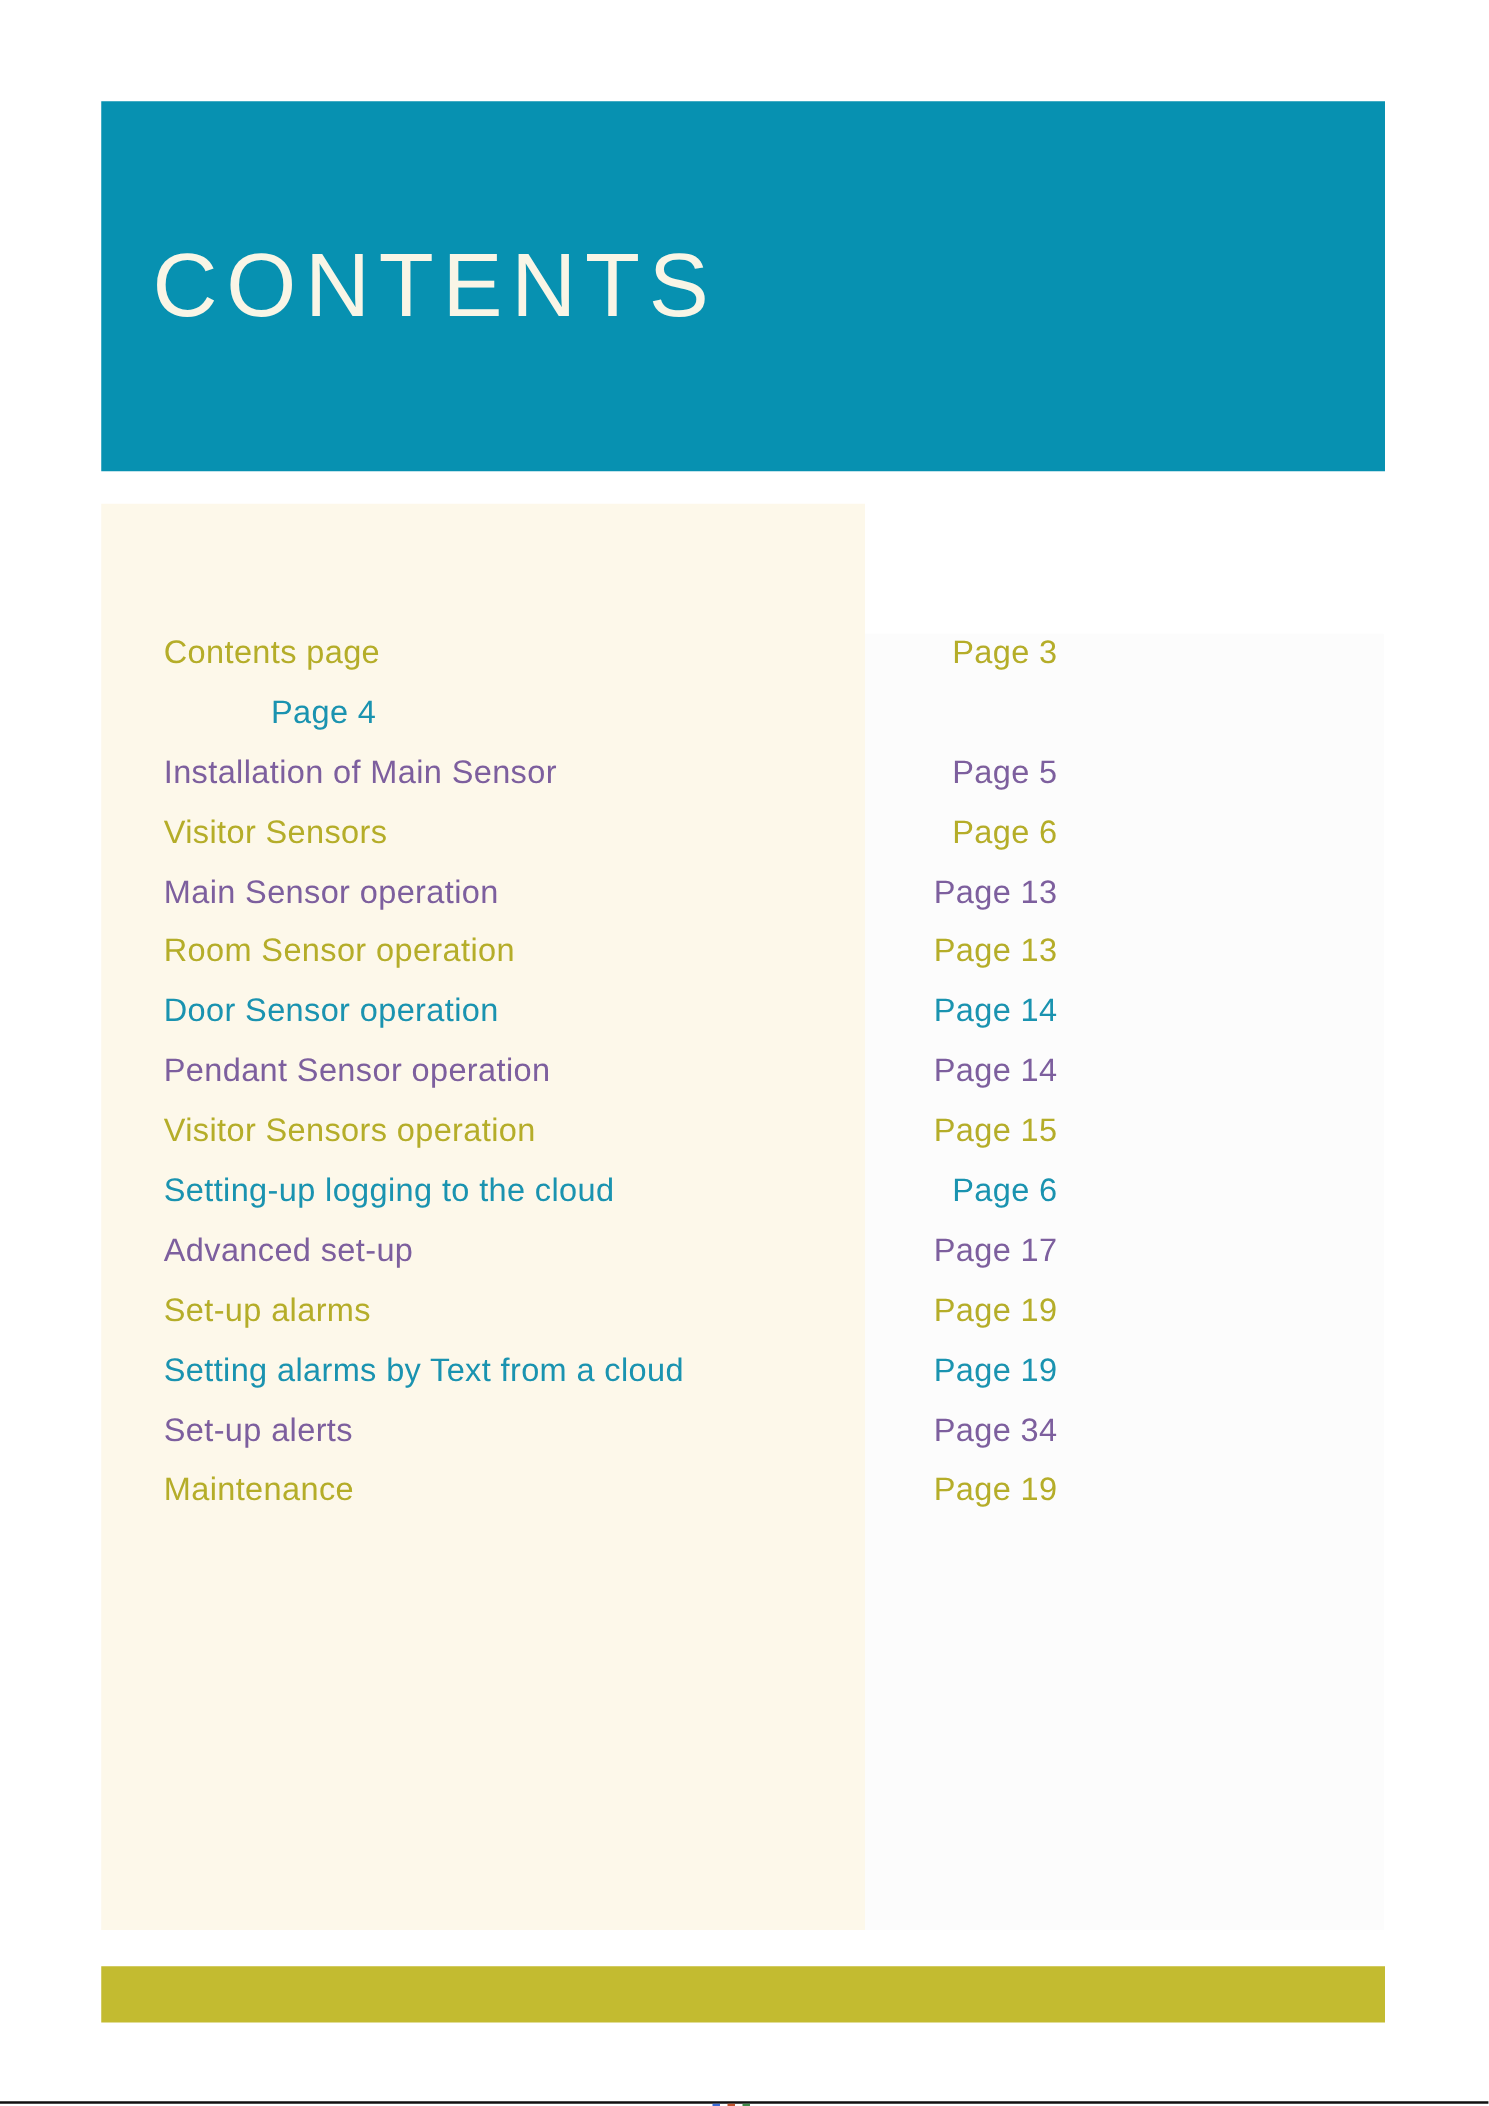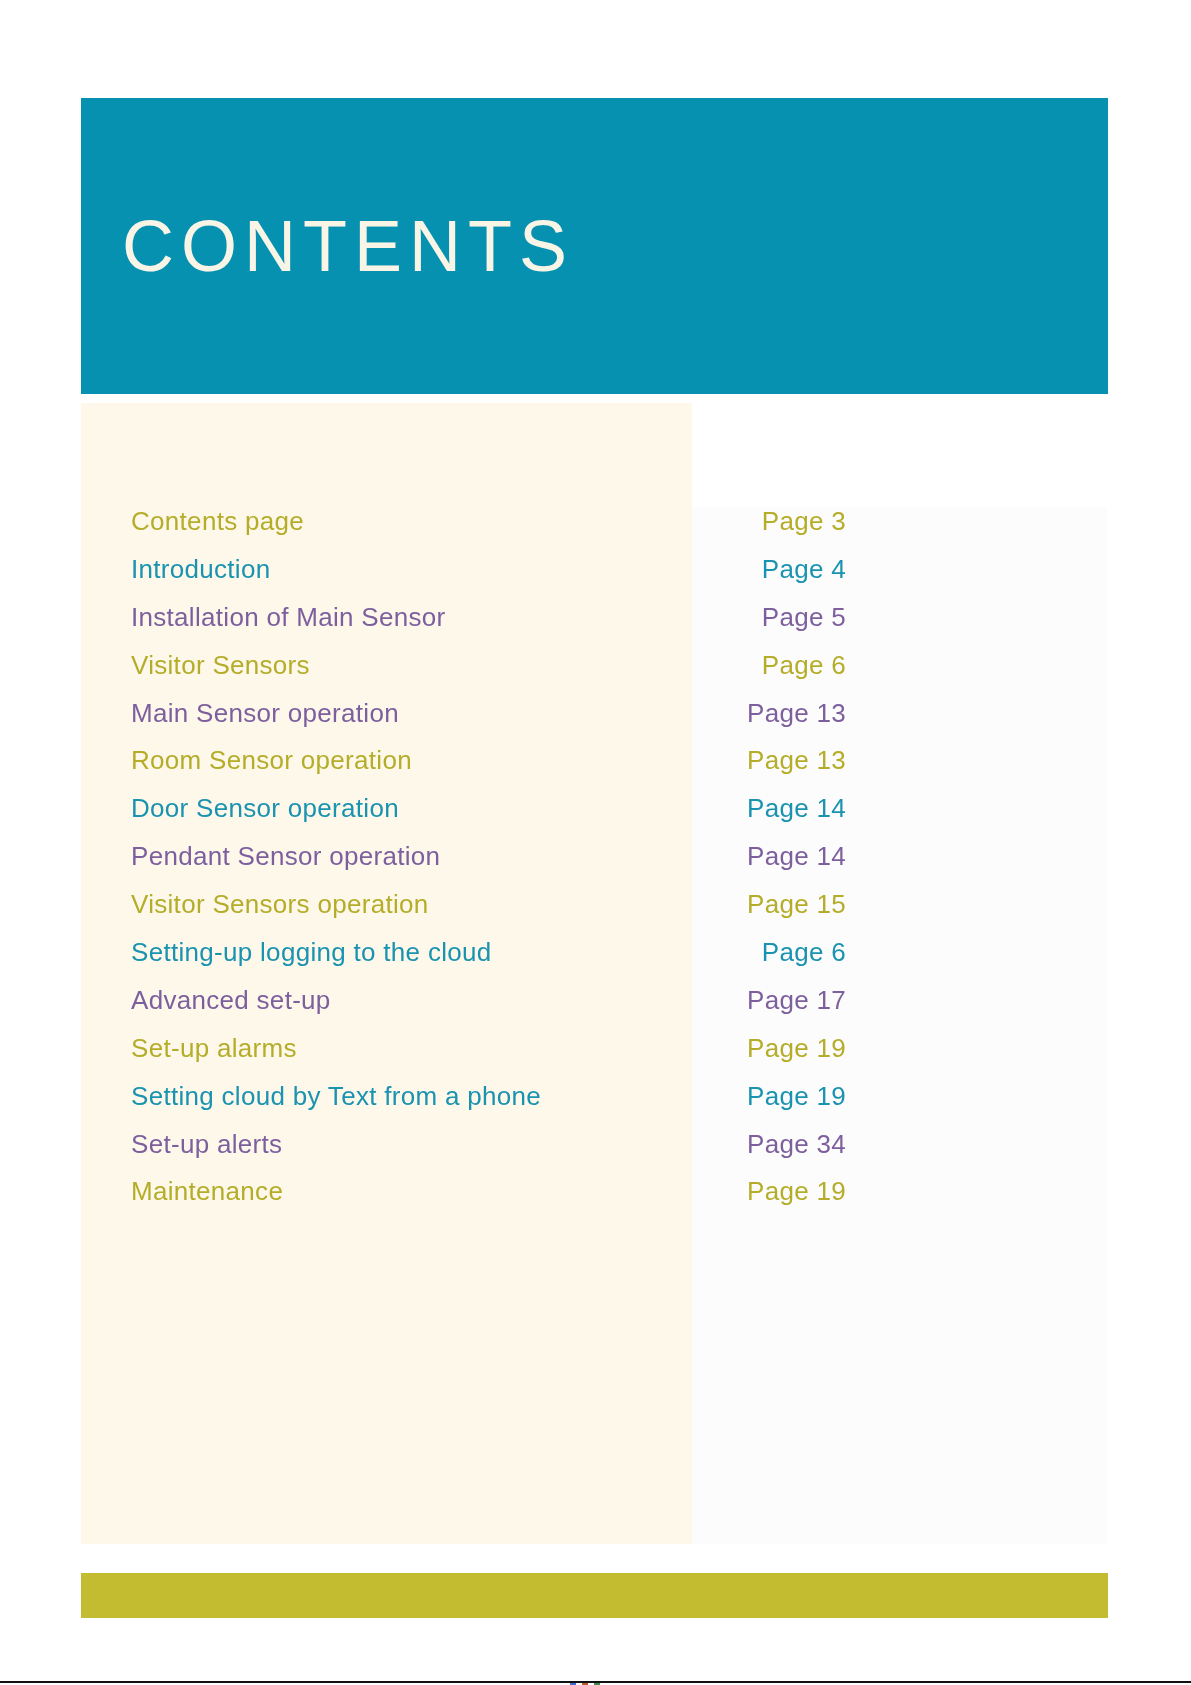--- a/index.html
+++ b/index.html
@@ -6,21 +6,21 @@
   .page{
     position:relative;
     width:1191px;height:1685px;
     background:#ffffff;
     overflow:hidden;
     font-family:"Liberation Sans", sans-serif;
   }
   .header-band{
     position:absolute;left:81px;top:81px;width:1027px;height:296px;
     background:var(--header-band,#0791b1);
-    display:flex;align-items:center;margin-top:17px;
+    display:flex;align-items:center;
   }
   .page-title{
     margin:0;padding-left:41px;
     font-size:72px;font-weight:300;letter-spacing:7px;
     color:var(--title-text,#f9f5e6);
     line-height:1;
   }
   .content-panel{
     position:absolute;left:81px;top:403px;width:611px;height:1141px;
     background:var(--cream-panel,#fdf8ea);
@@ -71,21 +71,20 @@
   <div class="content-panel"></div>
   <div class="page-column-band"></div>
 
   <div class="toc-list">
   <div class="toc-row c-olive">
     <div class="toc-label">Contents page</div>
     <div class="toc-page">Page 3</div>
   </div>
 
   <div class="toc-row c-teal">
-    <div class="toc-label">Introduction</div>
     <div class="toc-page">Page 4</div>
   </div>
 
   <div class="toc-row c-purple">
     <div class="toc-label">Installation of Main Sensor</div>
     <div class="toc-page">Page 5</div>
   </div>
 
   <div class="toc-row c-olive">
     <div class="toc-label">Visitor Sensors</div>
@@ -127,21 +126,21 @@
     <div class="toc-label">Advanced set-up</div>
     <div class="toc-page">Page 17</div>
   </div>
 
   <div class="toc-row c-olive">
     <div class="toc-label">Set-up alarms</div>
     <div class="toc-page">Page 19</div>
   </div>
 
   <div class="toc-row c-teal">
-    <div class="toc-label">Setting cloud by Text from a phone</div>
+    <div class="toc-label">Setting alarms by Text from a cloud</div>
     <div class="toc-page">Page 19</div>
   </div>
 
   <div class="toc-row c-purple">
     <div class="toc-label">Set-up alerts</div>
     <div class="toc-page">Page 34</div>
   </div>
 
   <div class="toc-row c-olive">
     <div class="toc-label">Maintenance</div>

